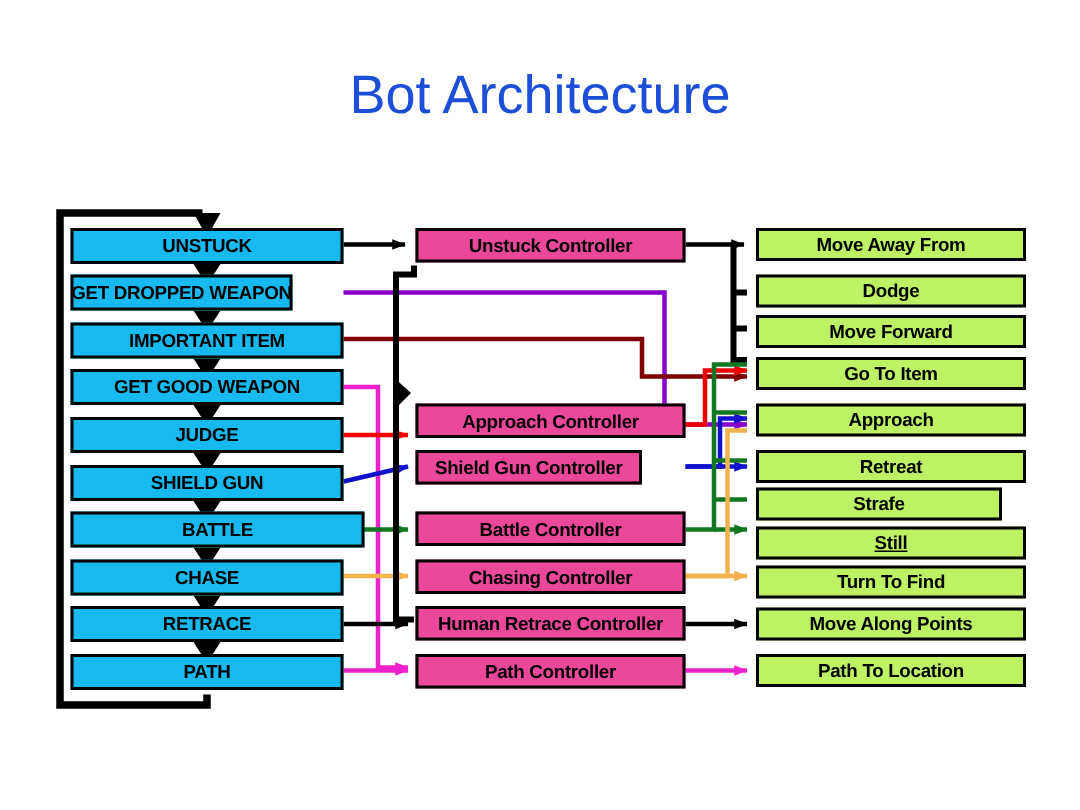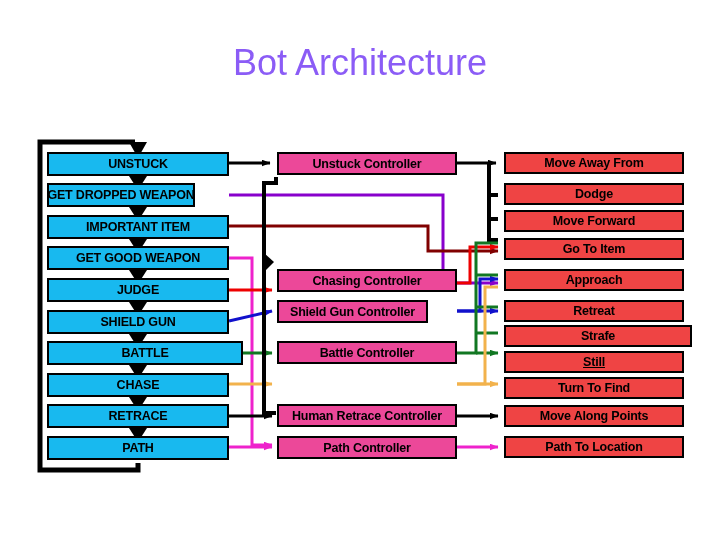--- a/index.html
+++ b/index.html
@@ -4,33 +4,33 @@
 <style>
   html,body{margin:0;padding:0;}
   body{
     width:720px;height:540px;background:#ffffff;overflow:hidden;
     font-family:"Liberation Sans",sans-serif;
   }
   #stage{position:relative;width:720px;height:540px;}
 
   #title{
     position:absolute;left:0;top:42px;width:720px;text-align:center;
-    font-size:36px;color:#8b5cf6;letter-spacing:0px;font-weight:400;
+    font-size:36px;color:#1d4ed8;letter-spacing:0px;font-weight:400;
   }
 
   
   .box{
     position:absolute;box-sizing:border-box;border:2px solid #000;
     display:flex;align-items:center;justify-content:center;
     font-size:12.5px;color:#000;font-weight:bold;white-space:nowrap;
     letter-spacing:-0.2px;
   }
   .state{background:#18b9ef;align-items:center;}
   .ctrl{background:#ec4899;}
-  .act{background:#ef4444;}
+  .act{background:#bef264;}
 
   
   #wires{position:absolute;left:0;top:0;width:720px;height:540px;}
 </style>
 </head>
 <body>
 
 <div id="stage">
 
   <div id="title">Bot Architecture</div>
@@ -166,28 +166,31 @@
       <span>RETRACE</span>
     </div>
   <div class="box state" style="left:47px;  top:436px; width:182px; height:24px;">
       <span>PATH</span>
     </div>
 
   <div class="box ctrl" style="left:277px; top:152px; width:180px; height:23px;">
       <span>Unstuck Controller</span>
     </div>
   <div class="box ctrl" style="left:277px; top:269px; width:180px; height:23px;">
-      <span>Chasing Controller</span>
+      <span>Approach Controller</span>
     </div>
   <div class="box ctrl" style="left:277px; top:300px; width:151px; height:23px;">
       <span>Shield Gun Controller</span>
     </div>
   <div class="box ctrl" style="left:277px; top:341px; width:180px; height:23px;">
       <span>Battle Controller</span>
     </div>
+  <div class="box ctrl" style="left:277px; top:373px; width:180px; height:23px;">
+      <span>Chasing Controller</span>
+    </div>
   <div class="box ctrl" style="left:277px; top:404px; width:180px; height:23px;">
       <span>Human Retrace Controller</span>
     </div>
   <div class="box ctrl" style="left:277px; top:436px; width:180px; height:23px;">
       <span>Path Controller</span>
     </div>
 
   <div class="box act" style="left:504px; top:152px; width:180px; height:22px;">
       <span>Move Away From</span>
     </div>
@@ -199,21 +202,21 @@
     </div>
   <div class="box act" style="left:504px; top:238px; width:180px; height:22px;">
       <span>Go To Item</span>
     </div>
   <div class="box act" style="left:504px; top:269px; width:180px; height:22px;">
       <span>Approach</span>
     </div>
   <div class="box act" style="left:504px; top:300px; width:180px; height:22px;text-align:center;">
       <span>Retreat</span>
     </div>
-  <div class="box act" style="left:504px; top:325px; width:188px; height:22px;">
+  <div class="box act" style="left:504px; top:325px; width:164px; height:22px;">
       <span>Strafe</span>
     </div>
   <div class="box act" style="left:504px; top:351px; width:180px; height:22px;text-decoration:underline;">
       <span>Still</span>
     </div>
   <div class="box act" style="left:504px; top:377px; width:180px; height:22px;">
       <span>Turn To Find</span>
     </div>
   <div class="box act" style="left:504px; top:405px; width:180px; height:22px;">
       <span>Move Along Points</span>

